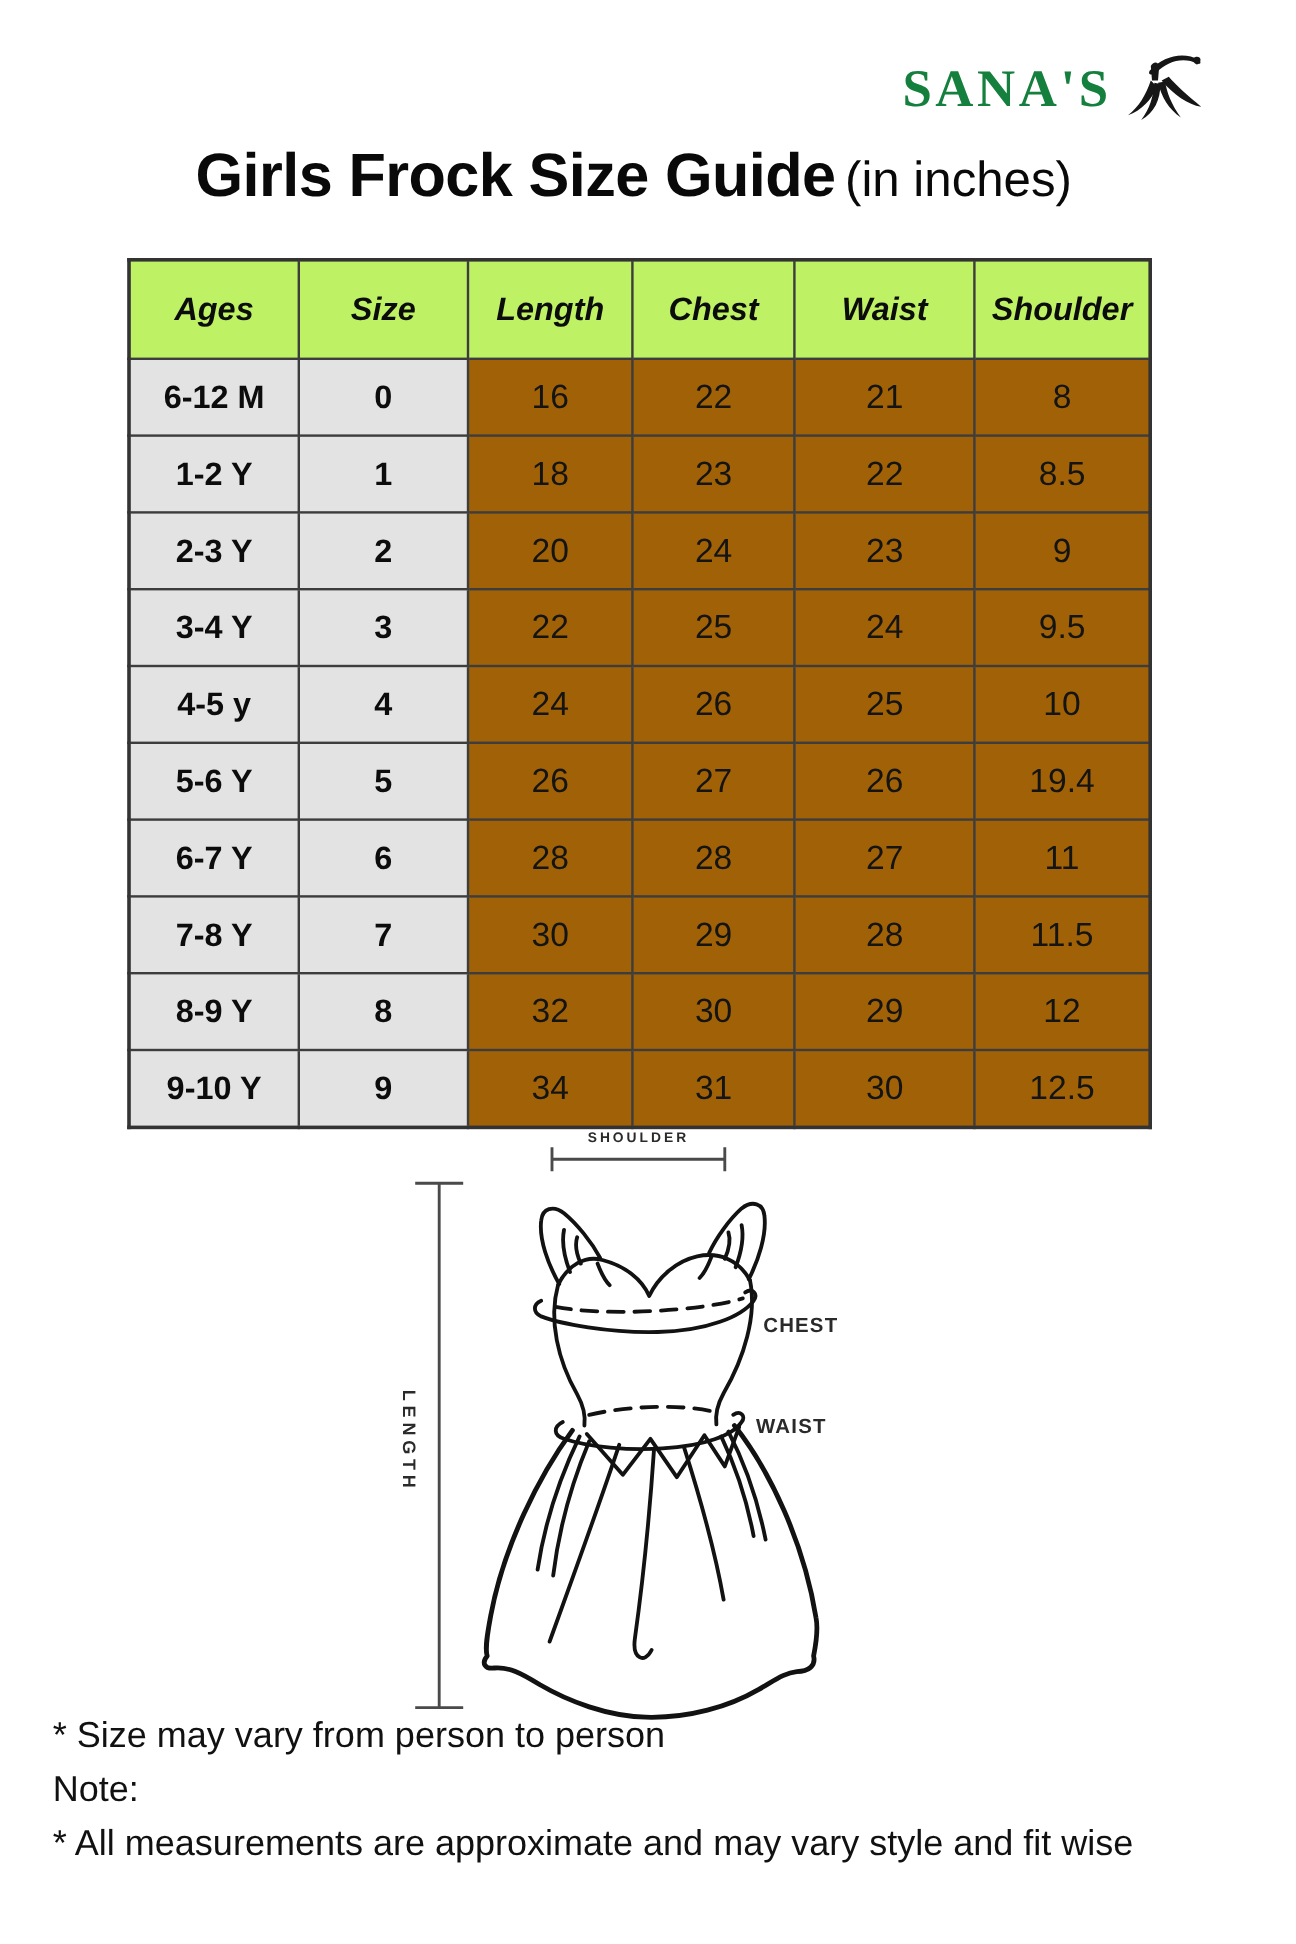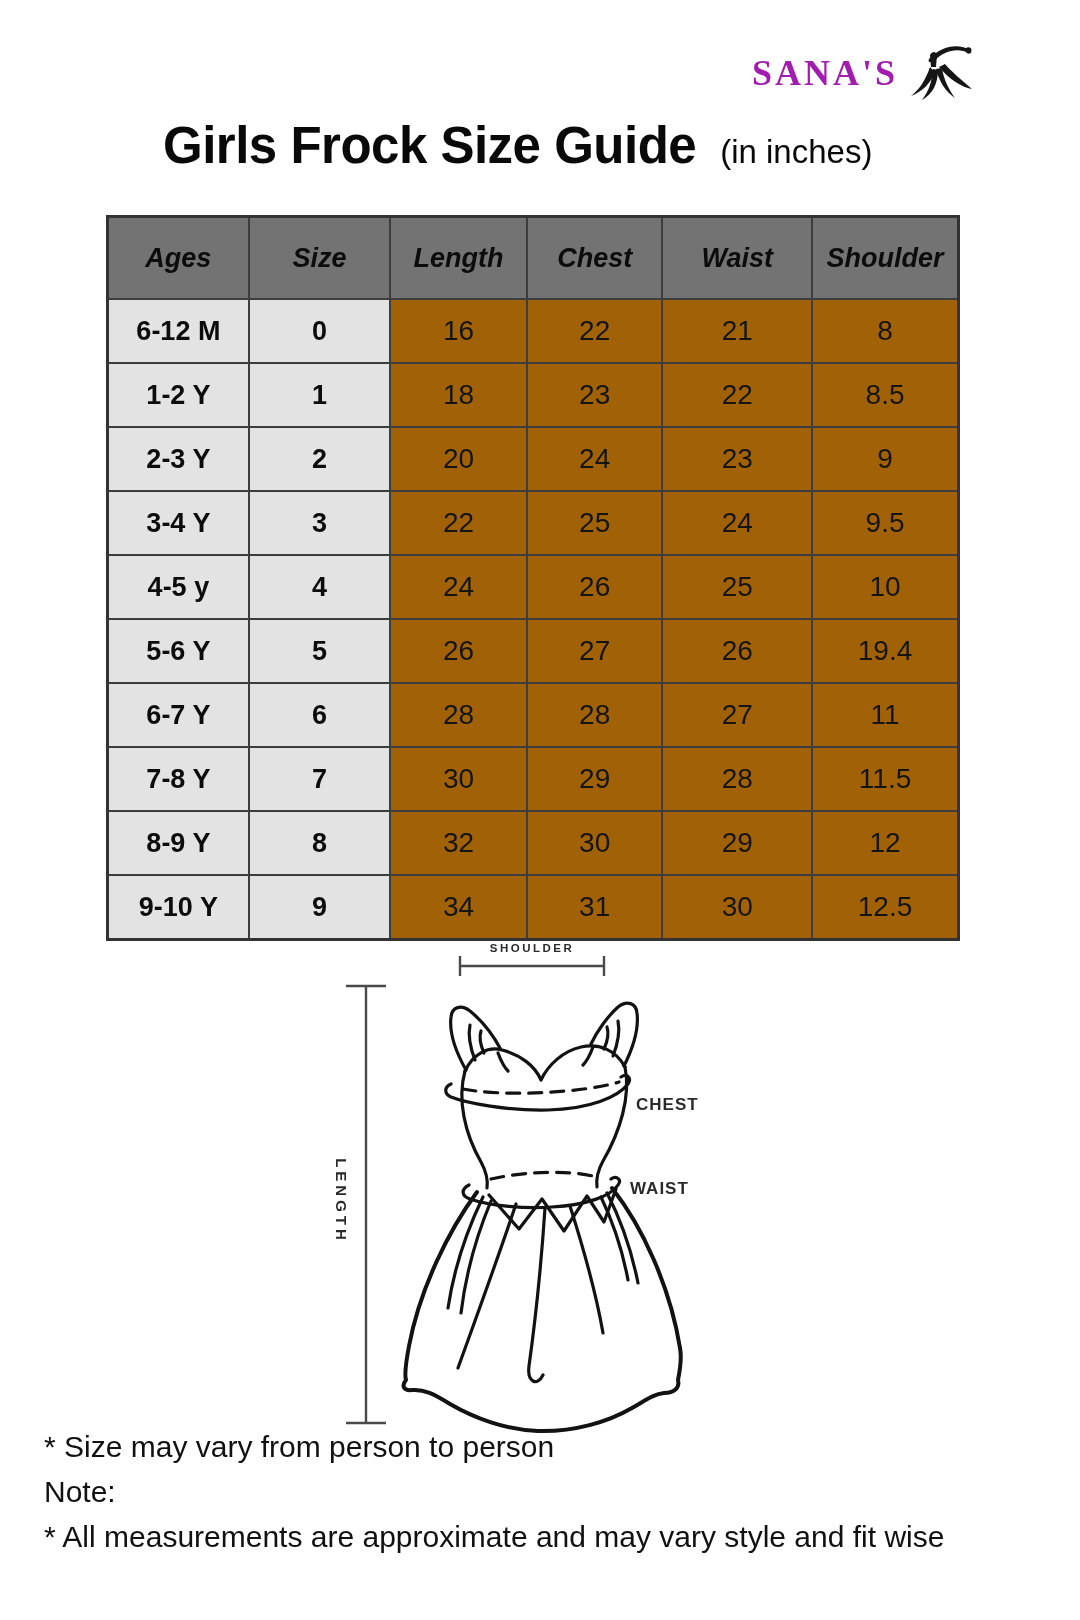--- a/index.html
+++ b/index.html
@@ -11,47 +11,47 @@
     color:#141414;
     overflow:hidden;
   }
   
   .logo{
     position:absolute;top:42px;left:752px;
     display:flex;align-items:center;gap:10px;
   }
   .logo-text{
     font-family:"Liberation Serif", serif;
-    font-size:36px;font-weight:600;letter-spacing:3px;color:#a21caf;
+    font-size:44px;font-weight:600;letter-spacing:3px;color:#15803d;
   }
   .logo-icon{width:66px;height:62px;}
   
   .title{
     position:absolute;top:116px;left:163px;
     font-size:51px;font-weight:600;letter-spacing:-0.5px;color:#090909;
     white-space:nowrap;
   }
   .title .unit{
-    font-size:33px;font-weight:400;letter-spacing:0;margin-left:24px;
+    font-size:41px;font-weight:400;letter-spacing:0;margin-left:8px;
   }
   
   table.size-table{
     position:absolute;top:215px;left:106px;
     width:854px;
     border-collapse:collapse;table-layout:fixed;
     border:3px solid #333333;
   }
   .size-table th,.size-table td{
     border:2px solid #3d3d3d;
     text-align:center;vertical-align:middle;
     padding:0;
   }
   .size-table th{
     height:80px;
-    background:#737373;
+    background:#bef264;
     font-size:27px;font-weight:700;font-style:italic;color:#0c0c0c;
   }
   .size-table td{height:62px;font-size:28px;margin-top:16px;}
   .size-table td.label-cell{
     background:#e3e3e3;font-weight:700;font-size:27px;color:#0c0c0c;
   }
   .size-table td.value-cell{background:#a16207;font-weight:400;color:#141414;}
   
   .diagram{position:absolute;top:938px;left:298px;width:424px;height:512px;}
   .diagram svg{width:100%;height:100%;}

